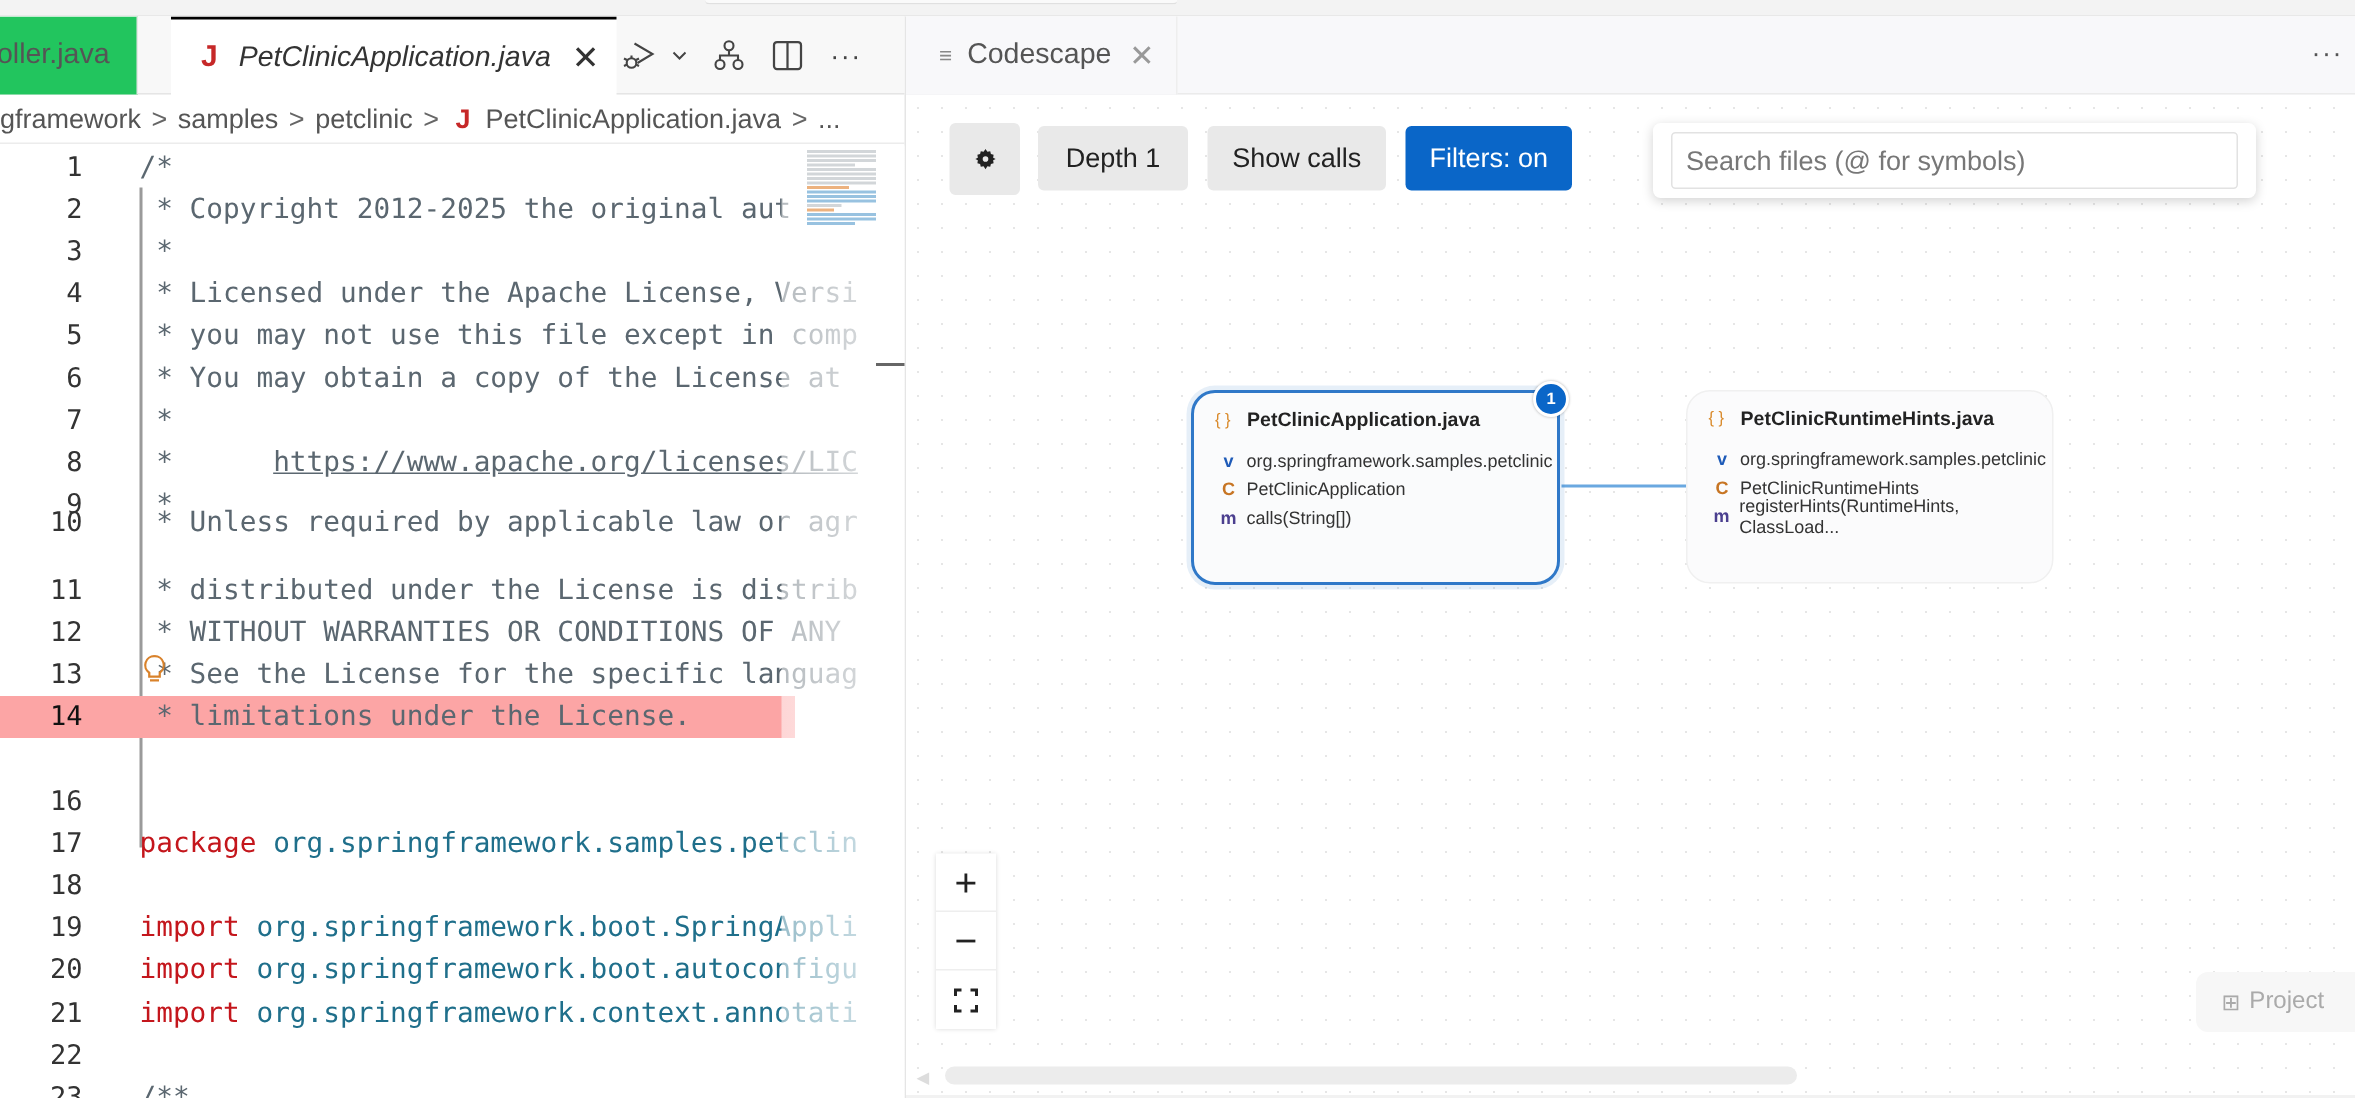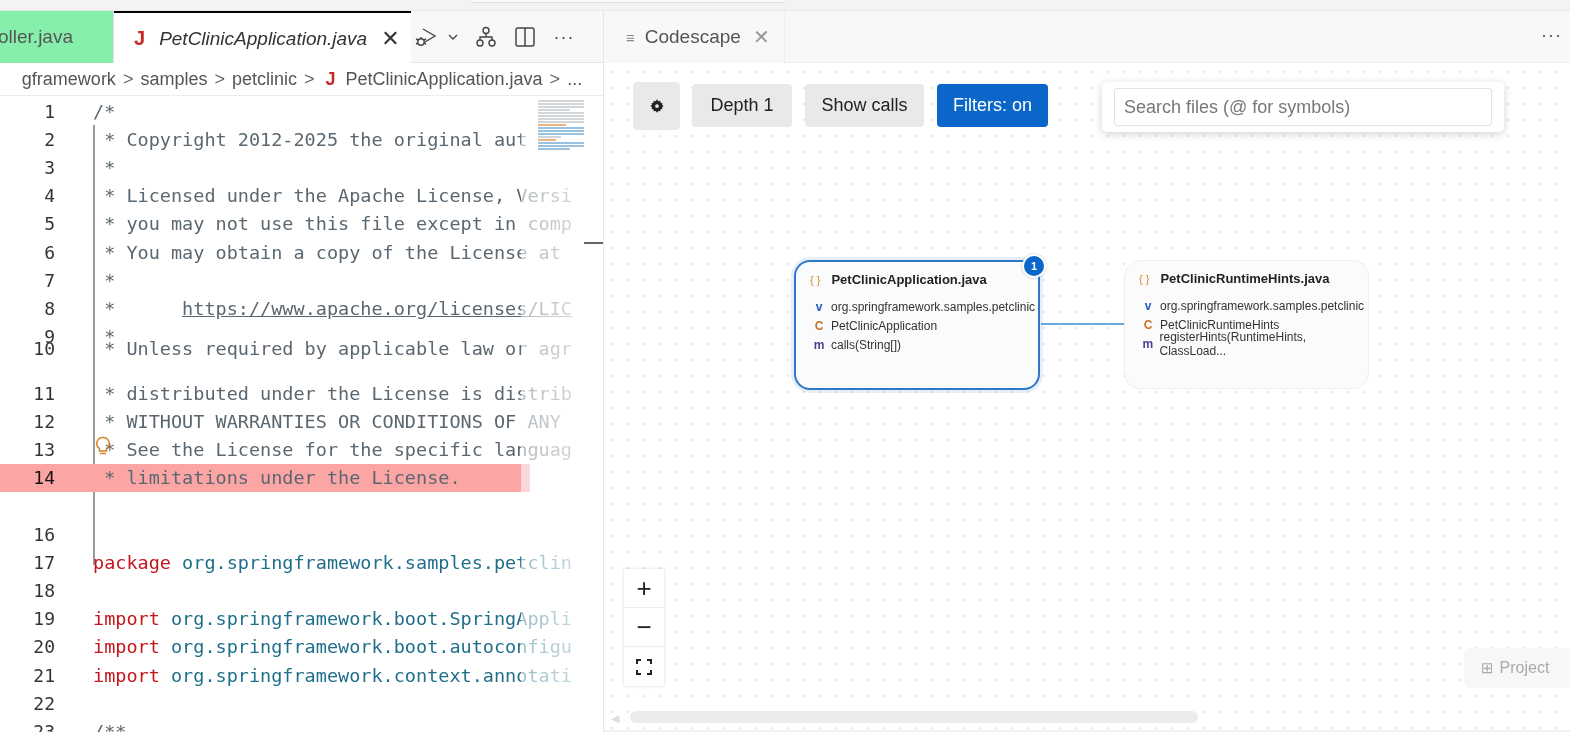--- a/index.html
+++ b/index.html
@@ -7,30 +7,30 @@
   .root { position: relative; width: 1570px; height: 732px; }
 
   
   .top-strip { position: absolute; left: 0; top: 0; width: 1570px; height: 11px; background: #f3f3f3; border-bottom: 1px solid #e8e8e8; }
   .top-strip .cmd-shadow { position: absolute; left: 470px; top: 0; width: 315px; height: 3px; background: #fafafa; border-bottom: 1px solid #e0e0e0; border-radius: 0 0 6px 6px; }
 
   
   .editor { position: absolute; left: 0; top: 11px; width: 604px; height: 721px; background: #fff; border-right: 1px solid #e5e5e5; overflow: hidden; }
   .tabbar { position: absolute; left: 0; top: 0; width: 604px; height: 52px; background: #f8f8f8; border-bottom: 1px solid #e5e5e5; }
   .tab { position: absolute; top: 0; height: 52px; display: flex; align-items: center; font-size: 19px; color: #555; }
-  .tab.inactive { left: 0; width: 114px; padding-left: 0; background: #86efac; border-right: 1px solid #e5e5e5; }
+  .tab.inactive { left: 0; width: 92px; padding-left: 0; background: #22c55e; border-right: 1px solid #e5e5e5; }
   .tab.inactive span { margin-left: -2px; }
   .tab.active { left: 114px; width: 297px; background: #fff; border-top: 2px solid #000; height: 53px; padding-left: 20px; }
   .tab.active .jicon { color: #c62828; font-weight: bold; font-size: 20px; margin-right: 14px; font-family: "Liberation Sans", sans-serif; }
   .tab.active .tname { font-style: italic; color: #333; }
   .tab.active .tclose { margin-left: 14px; font-size: 22px; color: #333; cursor: pointer; }
   .tab-actions { position: absolute; left: 412px; top: 0; height: 52px; display: flex; align-items: center; gap: 0; }
   .tab-actions .act { display: flex; align-items: center; justify-content: center; height: 30px; color: #444; cursor: pointer; }
 
-  .breadcrumb { position: absolute; left: 0; top: 53px; width: 604px; height: 32px; display: flex; align-items: center; font-size: 18px; color: #555; white-space: nowrap; border-bottom: 1px solid #ececec; justify-content: center; }
+  .breadcrumb { position: absolute; left: 0; top: 53px; width: 604px; height: 32px; display: flex; align-items: center; font-size: 18px; color: #555; white-space: nowrap; border-bottom: 1px solid #ececec; }
   .breadcrumb .sep { margin: 0 7px; color: #666; }
   .breadcrumb .jicon { color: #c62828; font-weight: bold; margin: 0 10px 0 4px; }
 
   .code { position: absolute; left: 0; top: 86px; width: 604px; height: 635px; font-family: "DejaVu Sans Mono", "Liberation Mono", monospace; font-size: 18.5px; }
   .line { position: absolute; left: 0; height: 28.2px; width: 582px; display: flex; align-items: center; white-space: pre; }
   .line .ln { width: 55px; text-align: right; color: #333; font-family: "DejaVu Sans Mono", monospace; font-size: 18px; }
   .line .ln.cur { color: #111; }
   .line .txt { position: absolute; left: 93px; color: #5b6770; }
   .line.cur-line { background: #fca5a5; width: 530px; left: 0; }
   .kw { color: #c4161c; }

